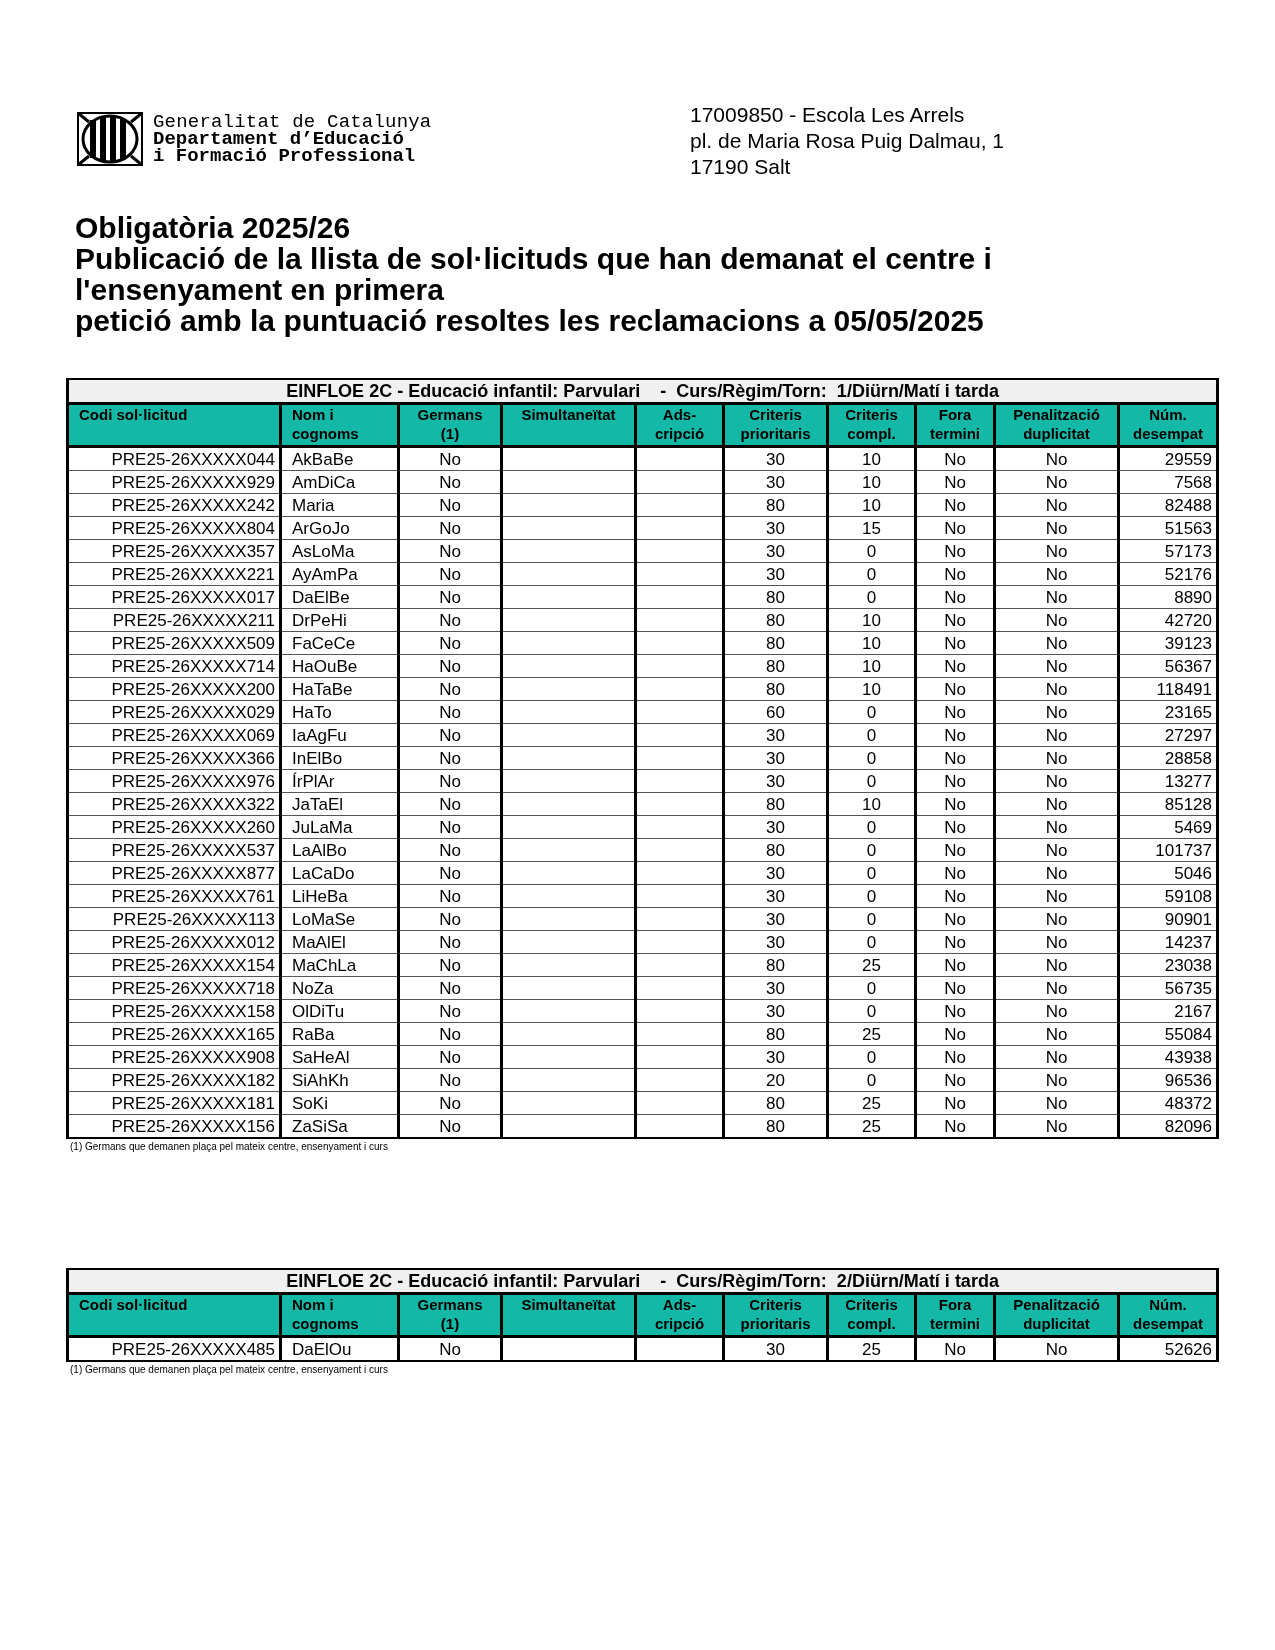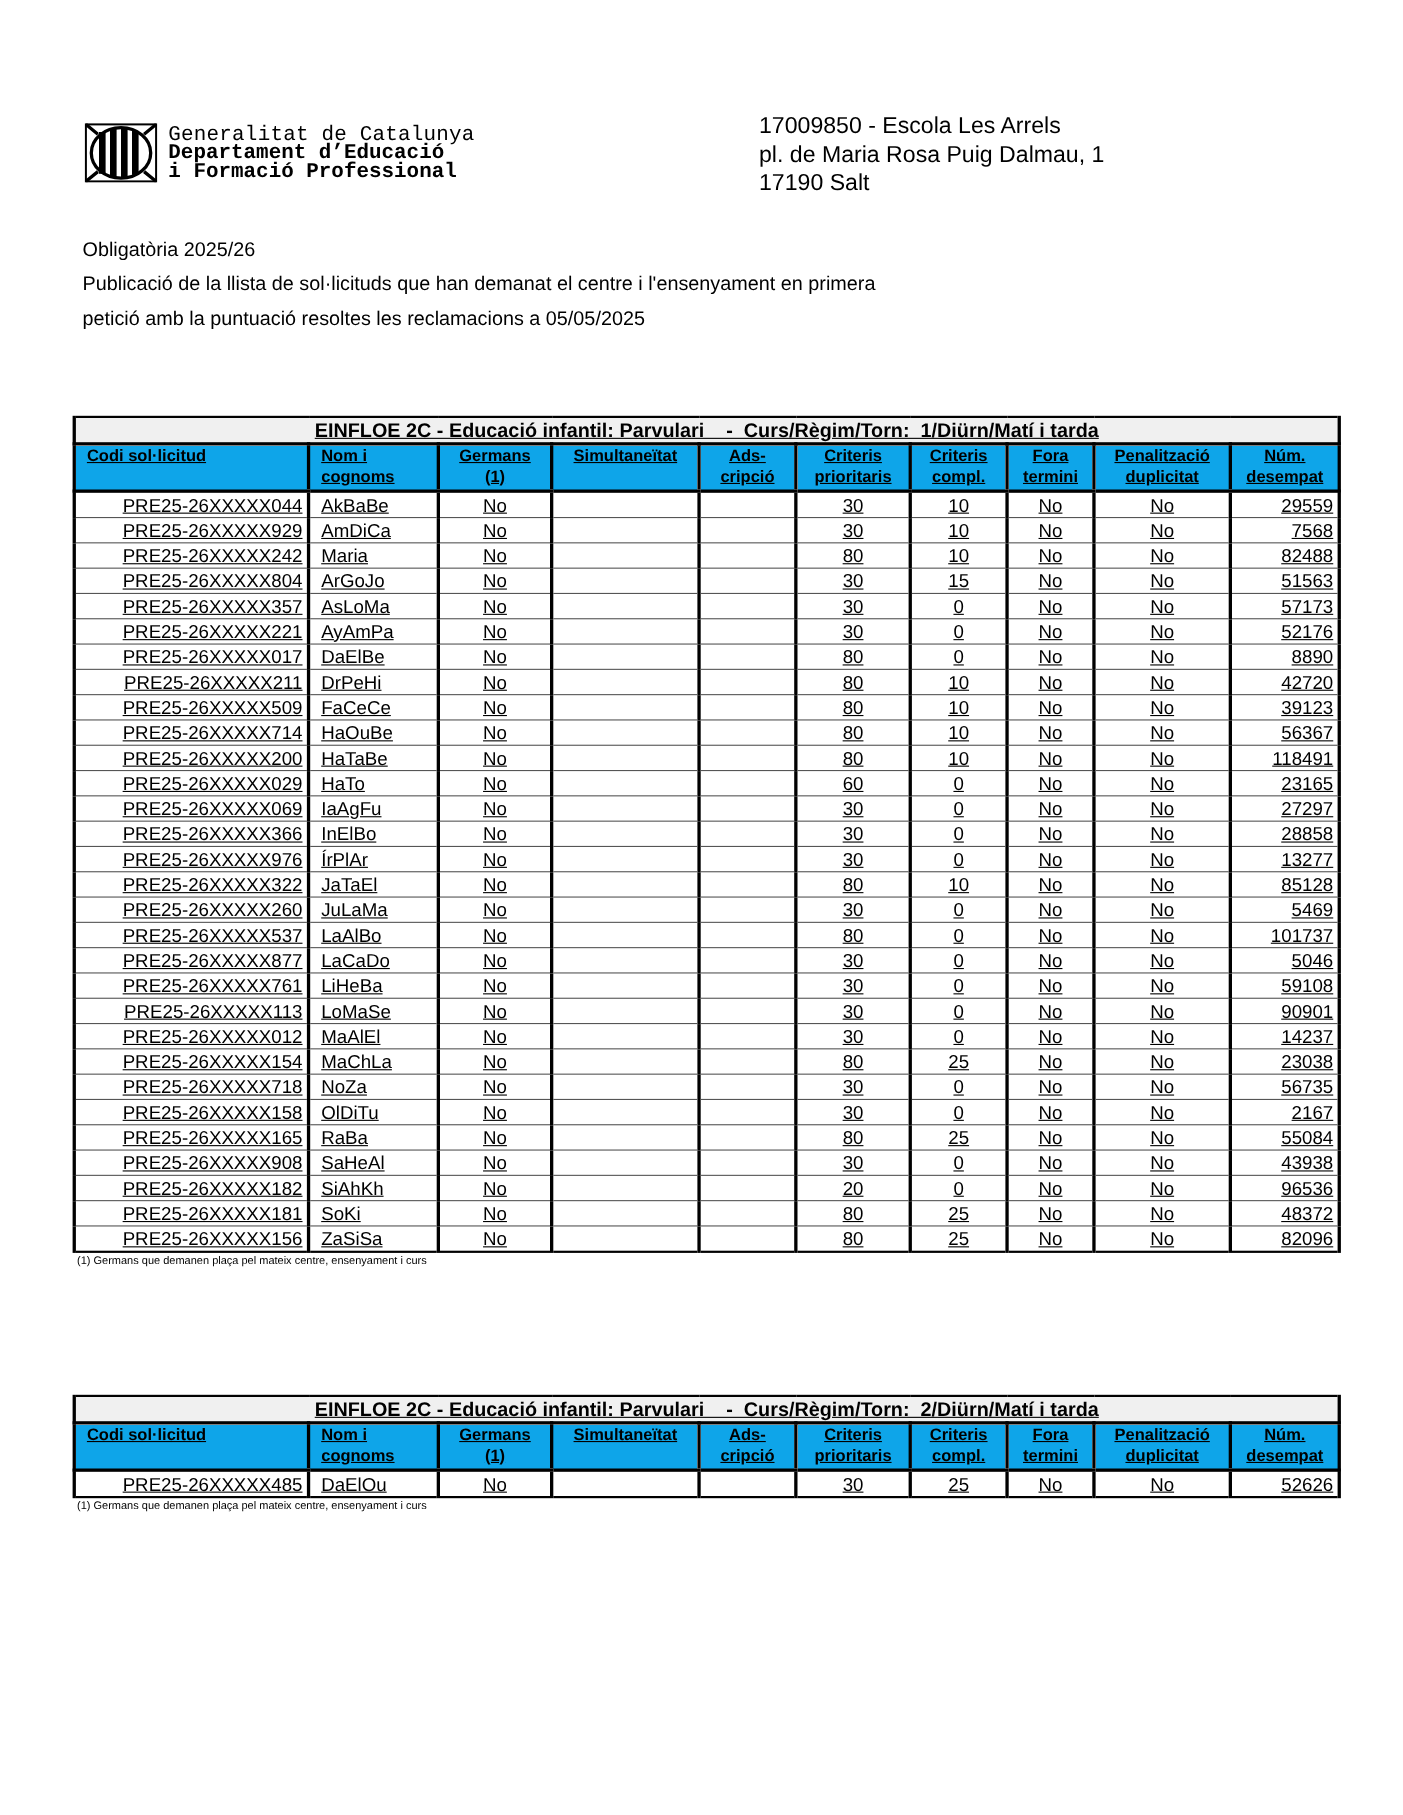--- a/index.html
+++ b/index.html
@@ -4,26 +4,26 @@
 <style>
   html, body { margin: 0; padding: 0; background: #ffffff; }
   body { width: 1275px; height: 1650px; position: relative; font-family: "Liberation Sans", sans-serif; color: #000; }
   .logo { position: absolute; left: 77px; top: 112px; display: flex; align-items: center; }
   .shield { width: 66px; height: 54px; position: relative; }
   .shield svg { display: block; }
   .logo-text { margin-left: 10px; line-height: 17px; font-family: Liberation Mono, monospace; }
   .logo-line1 { font-size: 19px; font-weight: normal; letter-spacing: 0.2px; }
   .logo-line2, .logo-line3 { font-size: 19px; font-weight: bold; }
   .school { position: absolute; left: 690px; top: 102px; font-size: 21px; line-height: 26px; }
-  .titles { position: absolute; left: 75px; top: 212px; font-size: 18px; font-weight: normal; line-height: 31px; width: 1120px; }
+  .titles { position: absolute; left: 75px; top: 212px; font-size: 30px; font-weight: bold; line-height: 31px; width: 1120px; }
   .tblwrap { position: absolute; left: 66px; width: 1150px; }
-  table { border-collapse: collapse; width: 1150px; table-layout: fixed; text-decoration: underline; }
+  table { border-collapse: collapse; width: 1150px; table-layout: fixed; }
   th, td { font-size: 17px; padding: 0 4px; height: 22px; line-height: 21px; white-space: nowrap; overflow: hidden; }
   .cap td { background: #f0f0f0; font-weight: bold; text-align: center; font-size: 18px; border-left: 3px solid #000; border-right: 3px solid #000; border-top: 2px solid #000; border-bottom: 3px solid #000; height: 22px; line-height: 22px; }
-  .hdr th { background: #0ea5e9; font-size: 15px; font-weight: bold; text-align: center; vertical-align: top; line-height: 19px; height: 40px; white-space: normal; border-left: 3px solid #000; border-bottom: 3px solid #000; padding: 0 2px; }
+  .hdr th { background: #14b8a6; font-size: 15px; font-weight: bold; text-align: center; vertical-align: top; line-height: 19px; height: 40px; white-space: normal; border-left: 3px solid #000; border-bottom: 3px solid #000; padding: 0 2px; }
   .hdr th:last-child { border-right: 3px solid #000; }
   .hdr th.left { text-align: left; padding-left: 10px; }
   tbody td { border-left: 3px solid #000; border-bottom: 1px solid #555; text-align: center; }
   tbody td:last-child { border-right: 3px solid #000; text-align: right; }
   tbody tr:last-child td { border-bottom: 2px solid #000; }
   td.code { text-align: right; padding-left: 10px; }
   td.name { text-align: left; padding-left: 10px; }
   .note { font-size: 10px; padding-left: 4px; margin-top: 2px; }
 </style>
 </head>

